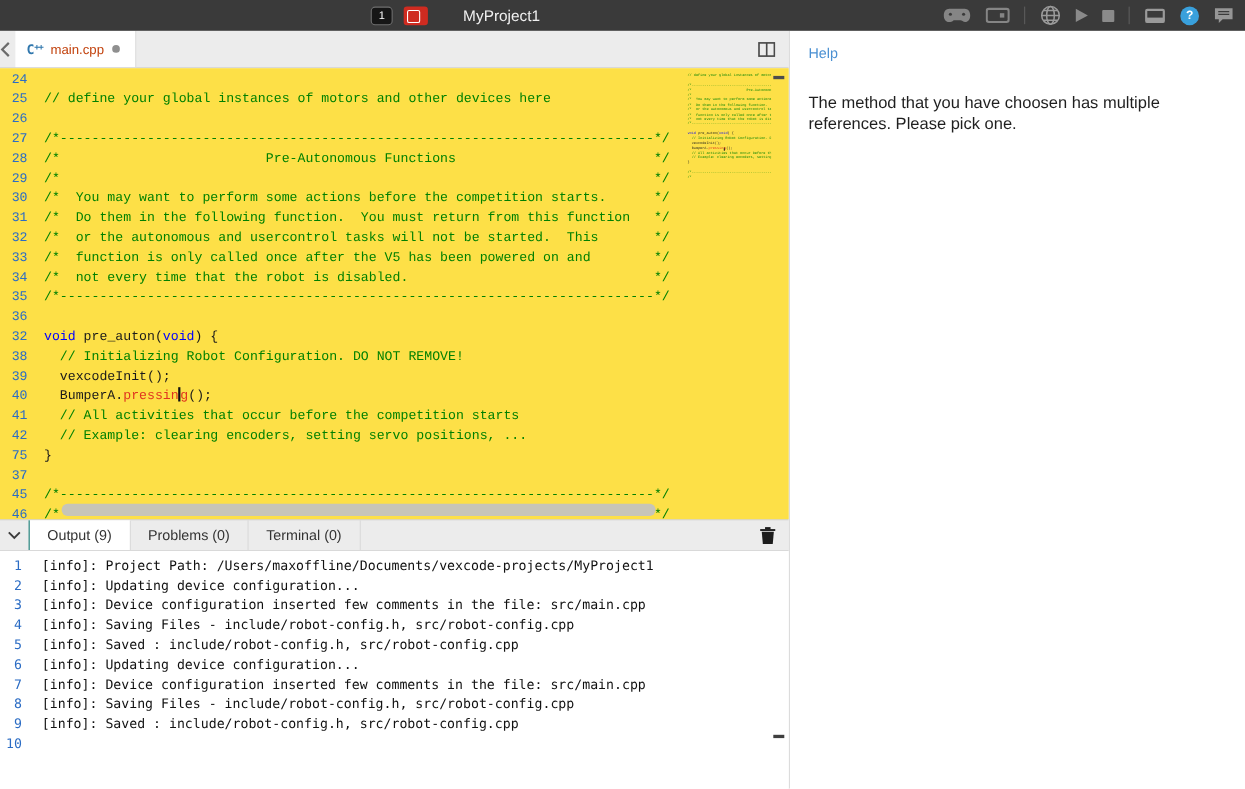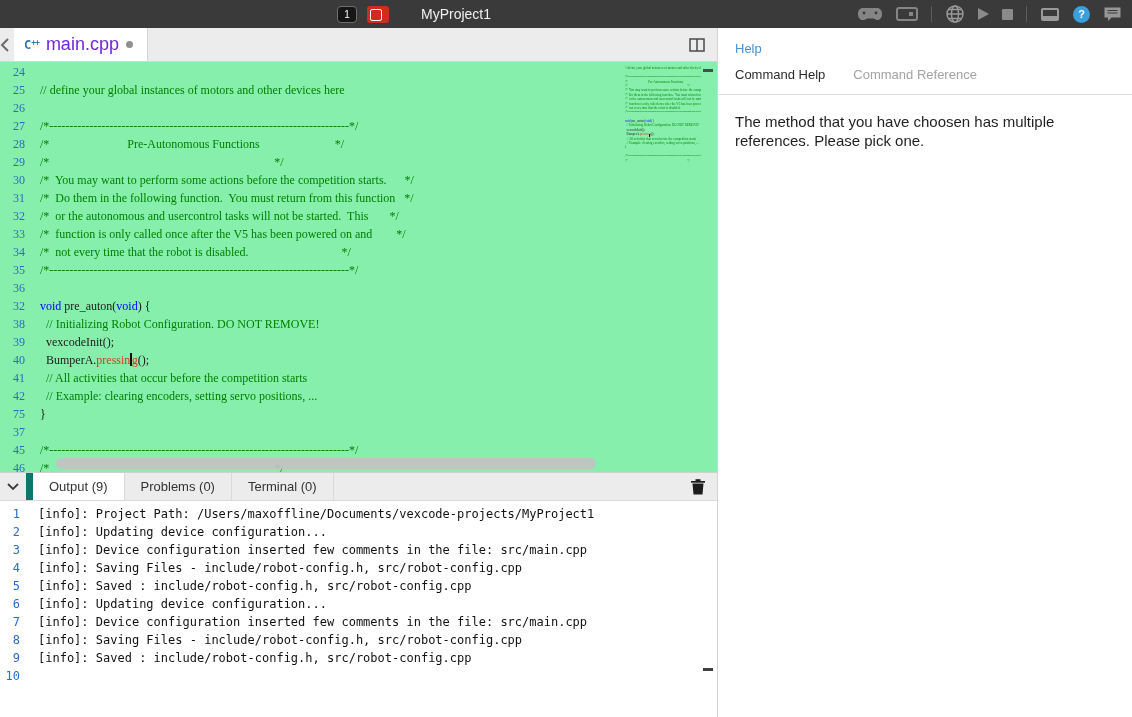--- a/index.html
+++ b/index.html
@@ -26,46 +26,46 @@
   .help-circle{width:17px;height:17px;border-radius:50%;background:#39a0dc;color:#fff;font-size:11px;font-weight:bold;display:flex;align-items:center;justify-content:center}
 
   
   .main{flex:1 1 auto;display:flex;min-height:0}
   .left-col{flex:0 0 717px;width:717px;display:flex;flex-direction:column;min-height:0;background:#fff}
 
   
   .editor-tabbar{flex:0 0 34px;background:#ececec;border-bottom:1px solid #d6d6d6;display:flex;align-items:stretch}
   .back-btn{width:14px;display:flex;align-items:center;overflow:hidden}
   .etab{background:#fff;border-right:1px solid #d6d6d6;display:flex;align-items:center;gap:7px;padding:0 14px 0 10px}
-  .etab .fname{font-size:18px;color:#6d28d9}
+  .etab .fname{font-size:12px;color:#c2410c}
   .cpp-icon{color:#3077ad;font-weight:bold;font-size:12px;font-family:"DejaVu Sans Mono",monospace}
   .cpp-icon i{font-style:normal;font-size:8px;vertical-align:4px;letter-spacing:-1px}
   .mod-dot{width:7px;height:7px;border-radius:50%;background:#8f8f8f}
   .split-btn{margin-left:auto;display:flex;align-items:center;padding-right:12px}
 
   
-  .code-wrap{position:relative;flex:1 1 auto;overflow:hidden;background:#86efac;font-family:Liberation Serif, serif;font-size:12px;line-height:18px}
+  .code-wrap{position:relative;flex:1 1 auto;overflow:hidden;background:#fde047;font-family:Liberation Mono, monospace;font-size:12px;line-height:18px}
   .gutter{position:absolute;left:0;top:1px;width:34px}
   .gutter .ln{height:18px;text-align:right;padding-right:9px;color:var(--c-linenum)}
   .code{position:absolute;left:40px;top:1px;right:100px;white-space:pre}
   .crow{height:18px;white-space:pre}
   .tk-c{color:var(--c-comment)} .tk-k{color:var(--c-keyword)} .tk-p{color:var(--c-plain)} .tk-r{color:var(--c-error)}
   .caret{display:inline-block;width:1.5px;height:13px;background:#111;vertical-align:-2px}
   .minimap{position:absolute;top:0;right:16px;width:76px;height:100%;overflow:hidden;opacity:.95}
   .minimap-content{font-size:3.2px;line-height:4.4px;white-space:pre}
   .minimap-content .crow{height:4.4px}
   .minimap-content .caret{width:.7px;height:3px}
   .hscroll-thumb{position:absolute;left:56px;bottom:3px;width:540px;height:11px;background:#c2c2c2;border-radius:6px;opacity:.92}
   .overview-mark{position:absolute;right:4px;top:7px;width:10px;height:3px;background:#4c4c4c}
 
   
   .output-bar{flex:0 0 29px;background:#ececec;border-top:1px solid #cfcfcf;border-bottom:1px solid #d9d9d9;display:flex;align-items:stretch}
   .collapse-btn{width:26px;display:flex;align-items:center;justify-content:center}
   .otab{padding:0 16px;display:flex;align-items:center;font-size:13px;color:#333;border-right:1px solid #d9d9d9}
-  .otab:first-child{border-left:7px solid #0f766e}
+  .otab:first-child{border-left:1px solid #0f766e}
   .otab.active{background:#fff}
   .trash-btn{margin-left:auto;display:flex;align-items:center;padding:0 12px}
 
   
   .log-wrap{position:relative;flex:0 0 216px;overflow:hidden;background:#fff;font-family:"DejaVu Sans Mono",monospace;font-size:12px;line-height:18px}
   .log-gutter{position:absolute;left:0;top:4px;width:28px}
   .log-gutter .ln{height:18px;text-align:right;padding-right:8px;color:var(--c-linenum)}
   .log-content{position:absolute;left:38px;top:4px;right:4px;white-space:pre}
   .lrow{height:18px;white-space:pre;color:#111}
   .log-mark{position:absolute;right:4px;bottom:46px;width:10px;height:3px;background:#3f3f3f}
@@ -231,21 +231,17 @@
             <div class="ln">10</div>
           </div>
         <div class="log-content"><div class="lrow">[info]: Project Path: /Users/maxoffline/Documents/vexcode-projects/MyProject1</div><div class="lrow">[info]: Updating device configuration...</div><div class="lrow">[info]: Device configuration inserted few comments in the file: src/main.cpp</div><div class="lrow">[info]: Saving Files - include/robot-config.h, src/robot-config.cpp</div><div class="lrow">[info]: Saved : include/robot-config.h, src/robot-config.cpp</div><div class="lrow">[info]: Updating device configuration...</div><div class="lrow">[info]: Device configuration inserted few comments in the file: src/main.cpp</div><div class="lrow">[info]: Saving Files - include/robot-config.h, src/robot-config.cpp</div><div class="lrow">[info]: Saved : include/robot-config.h, src/robot-config.cpp</div><div class="lrow"></div></div>
         <div class="log-mark"></div>
       </div>
 
     </div>
 
     <aside class="help-panel">
       <div class="help-title">Help</div>
-      <div class="help-tabs">
-          <div class="htab active">Command Help</div>
-          <div class="htab">Command Reference</div>
-        </div>
       <p class="help-message">The method that you have choosen has multiple references. Please pick one.</p>
     </aside>
 
   </div>
 </div>
 
 </body></html>

